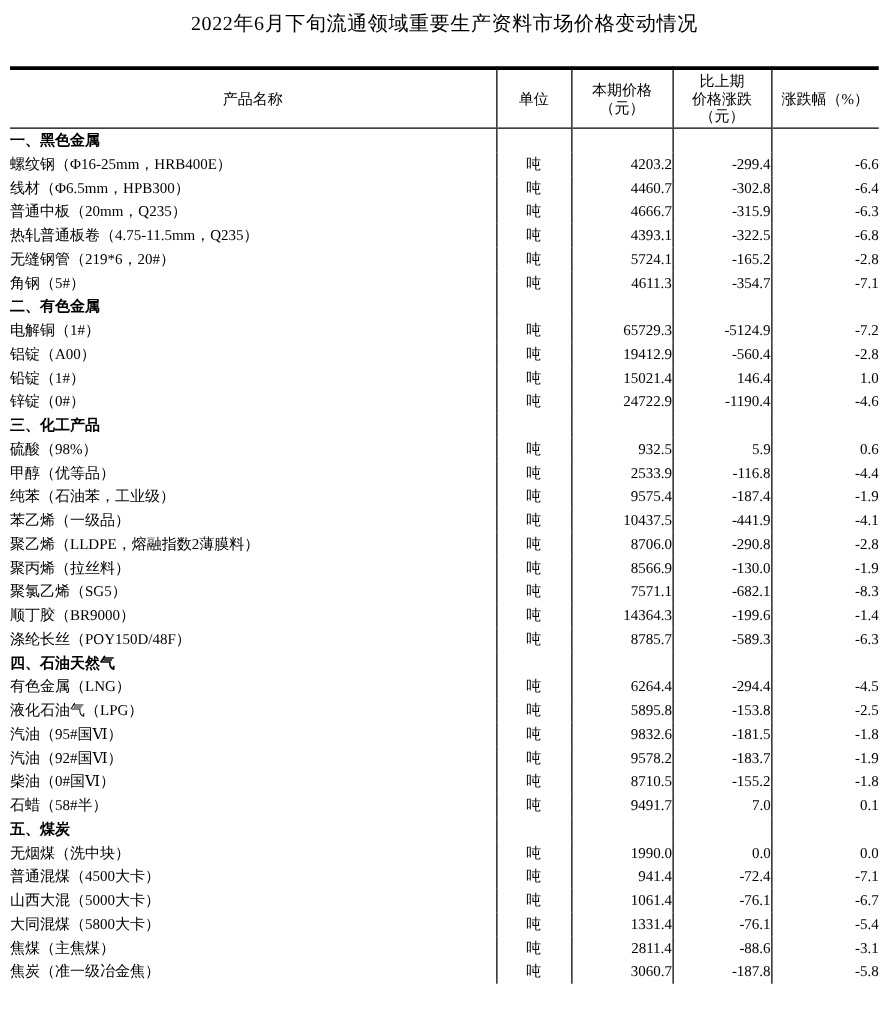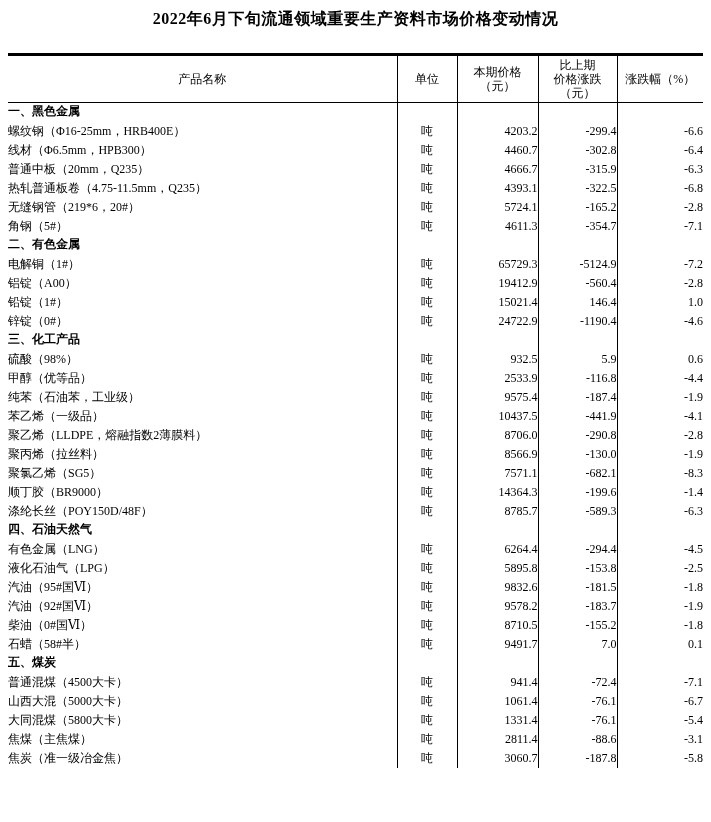--- a/index.html
+++ b/index.html
@@ -12,21 +12,21 @@
     overflow: hidden;
     position: relative;
     background: #ffffff;
     color: #000000;
     font-family: "Liberation Serif", "DejaVu Serif", serif;
   }
   .page-title {
     margin: 0;
     padding-top: 9px;
     font-size: 16px;
-    font-weight: bold;
+    font-weight: normal;
     text-align: center;
     letter-spacing: 0.5px;
   }
   table.price-table {
     position: absolute;
     left: 8px;
     top: 53px;
     width: 695px;
     border-collapse: collapse;
     table-layout: fixed;
@@ -50,21 +50,20 @@
     font-size: 12px;
     line-height: 19px;
     padding: 0;
     white-space: nowrap;
     overflow: hidden;
     vertical-align: middle;
   }
   td.section-name {
     font-weight: bold;
     padding-left: 5px;
-    font-family: Liberation Mono, monospace;
   }
   td.product-name {
     padding-left: 47px;
   }
   td.unit {
     text-align: center;
   }
   td.num {
     text-align: right;
     padding-right: 6px;
@@ -300,20 +299,27 @@
         <td class="num">0.1</td>
       </tr>
       <tr>
         <td class="section-name">五、煤炭</td>
         <td></td>
         <td></td>
         <td></td>
         <td></td>
       </tr>
       <tr>
+        <td class="product-name">无烟煤（洗中块）</td>
+        <td class="unit">吨</td>
+        <td class="num">1990.0</td>
+        <td class="num">0.0</td>
+        <td class="num">0.0</td>
+      </tr>
+      <tr>
         <td class="product-name">普通混煤（4500大卡）</td>
         <td class="unit">吨</td>
         <td class="num">941.4</td>
         <td class="num">-72.4</td>
         <td class="num">-7.1</td>
       </tr>
       <tr>
         <td class="product-name">山西大混（5000大卡）</td>
         <td class="unit">吨</td>
         <td class="num">1061.4</td>

